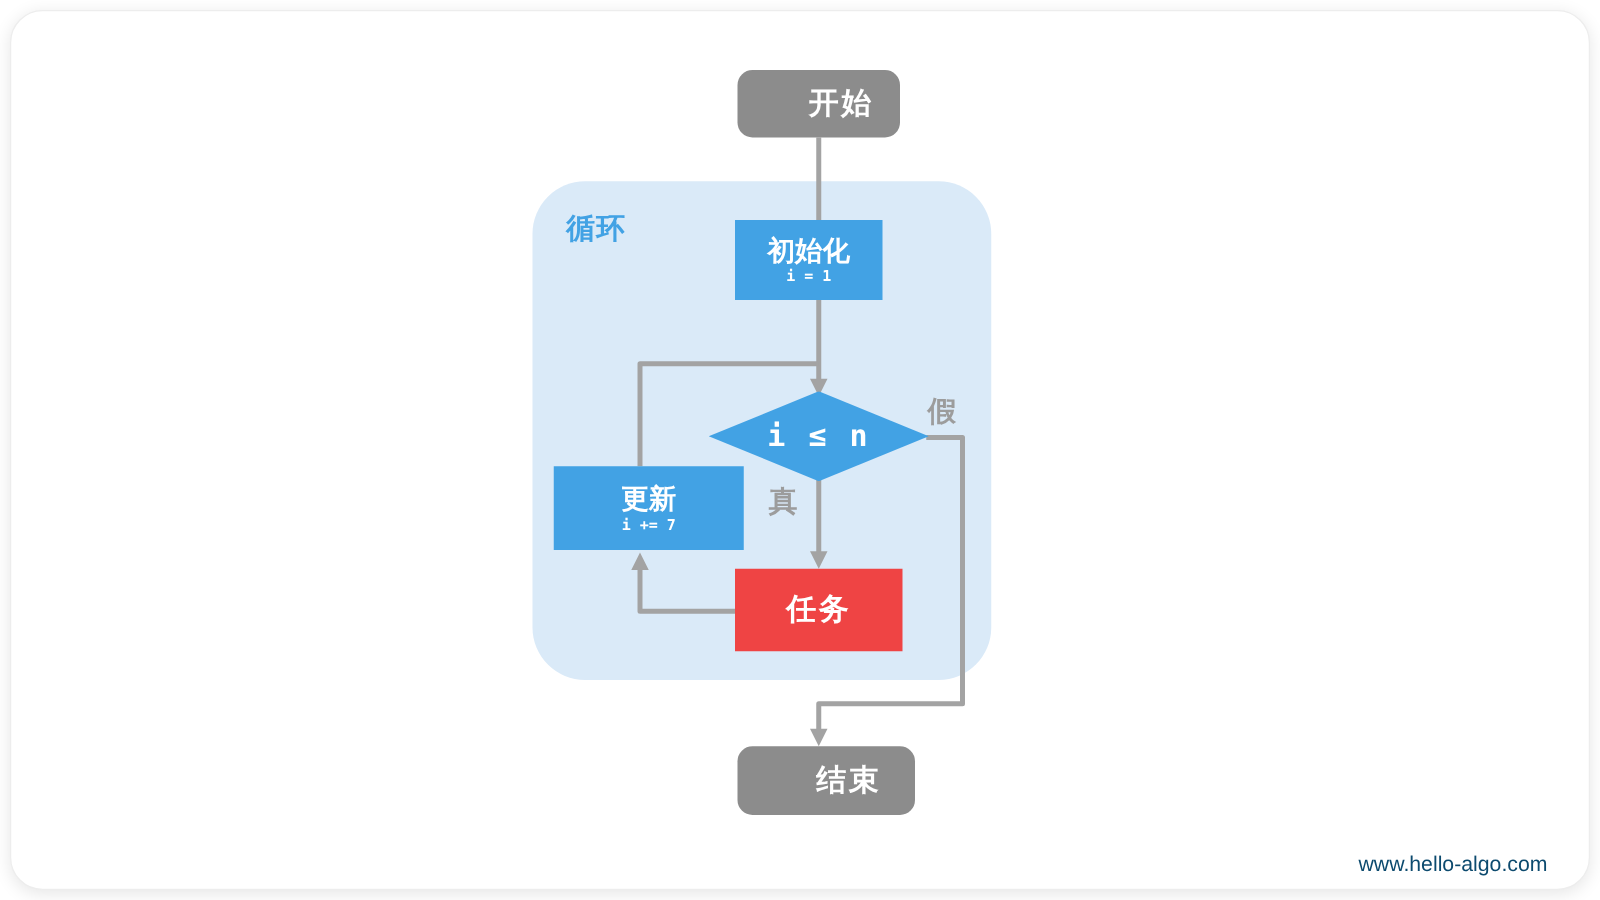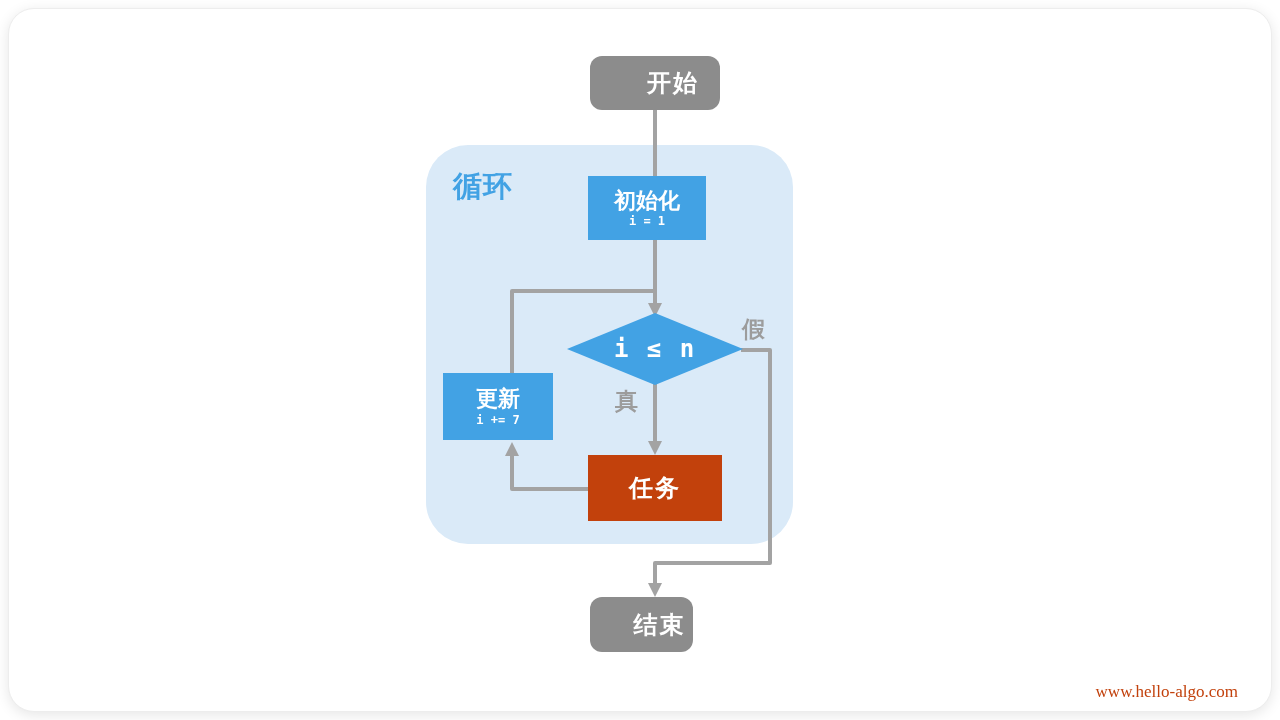--- a/index.html
+++ b/index.html
@@ -26,33 +26,33 @@
 
   .node {
     position: absolute;
     display: flex; flex-direction: column;
     align-items: center; justify-content: center;
     color: #ffffff; font-weight: bold;
     text-align: center; line-height: 1.25;
   }
   .terminal { background: #8c8c8c; border-radius: 12px; font-size: 24px; letter-spacing: 2px; padding-left: 36px; }
   .process-blue { background: #42a2e4; font-size: 22px; }
-  .process-green { background: #c2410c; font-size: 24px; letter-spacing: 2px; }
+  .process-green { background: #ef4444; font-size: 24px; letter-spacing: 2px; }
   .code-line { font-family: "DejaVu Sans Mono", "Liberation Mono", monospace; font-size: 12px; font-weight: bold; }
 
   .loop-container {
     position: absolute;
     left: 426px; top: 145px; width: 367px; height: 399px;
     background: #daeaf8;
     border-radius: 42px;
   }
   .loop-label {
     position: absolute;
     left: 453px; top: 167px;
-    color: #42a2e4; font-size: 29px; font-weight: bold;
+    color: #42a2e4; font-size: 23px; font-weight: bold;
     letter-spacing: 1px;
   }
 
   .diamond-wrap { position: absolute; left: 567px; top: 313px; width: 176px; height: 72px; }
   .diamond-shape {
     position: absolute; left: 0; top: 0; width: 100%; height: 100%;
     background: #42a2e4;
     clip-path: polygon(50% 0, 100% 50%, 50% 100%, 0 50%);
   }
   .diamond-text {
@@ -65,22 +65,22 @@
   .branch-label {
     position: absolute;
     color: #9c9c9c; font-size: 23px; font-weight: bold;
   }
   .label-false { left: 742px; top: 314px; }
   .label-true  { left: 615px; top: 386px; }
 
   .watermark {
     position: absolute;
     right: 42px; bottom: 18px;
-    color: #c2410c;
-    font-family: Liberation Serif, serif;
+    color: #0c4a6e;
+    font-family: Liberation Sans, sans-serif;
     font-size: 17px;
   }
 </style>
 </head>
 <body>
 
 <div class="card"></div>
 
 <div class="stage">
 
@@ -117,28 +117,28 @@
   </div>
 
   <div class="diamond-wrap">
     <div class="diamond-shape"></div>
     <div class="diamond-text">i ≤ n</div>
   </div>
 
   <div class="branch-label label-false">假</div>
   <div class="branch-label label-true">真</div>
 
-  <div class="node process-blue" style="left:443px; top:373px; width:110px; height:67px;">
+  <div class="node process-blue" style="left:443px; top:373px; width:152px; height:67px;">
     <span>更新</span>
     <span class="code-line">i += 7</span>
   </div>
 
   <div class="node process-green" style="left:588px; top:455px; width:134px; height:66px;">
     <span>任务</span>
   </div>
 
-  <div class="node terminal" style="left:590px; top:597px; width:103px; height:55px;align-items:center;">
+  <div class="node terminal" style="left:590px; top:597px; width:142px; height:55px;align-items:center;">
     <span>结束</span>
   </div>
 
   <div class="watermark">www.hello-algo.com</div>
 
 </div>
 
 </body></html>

